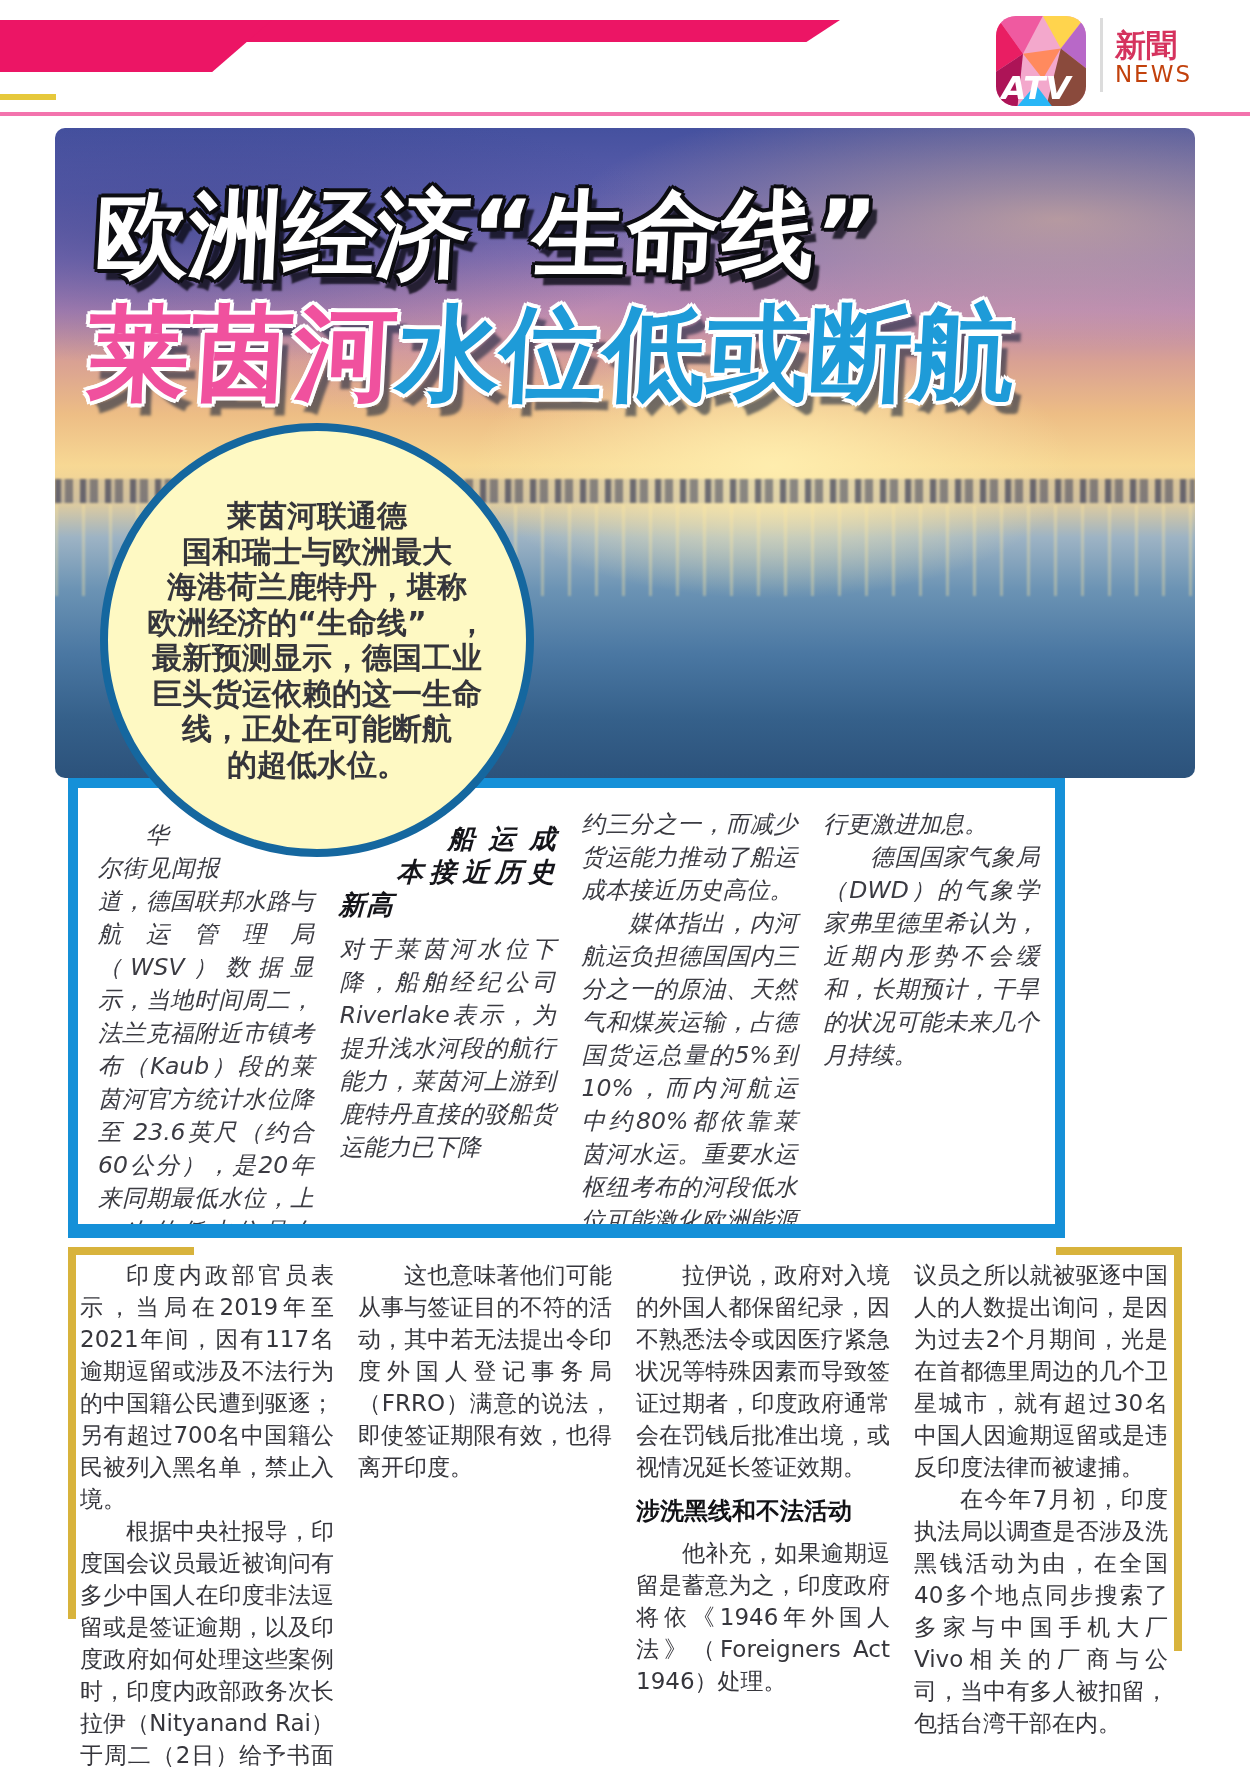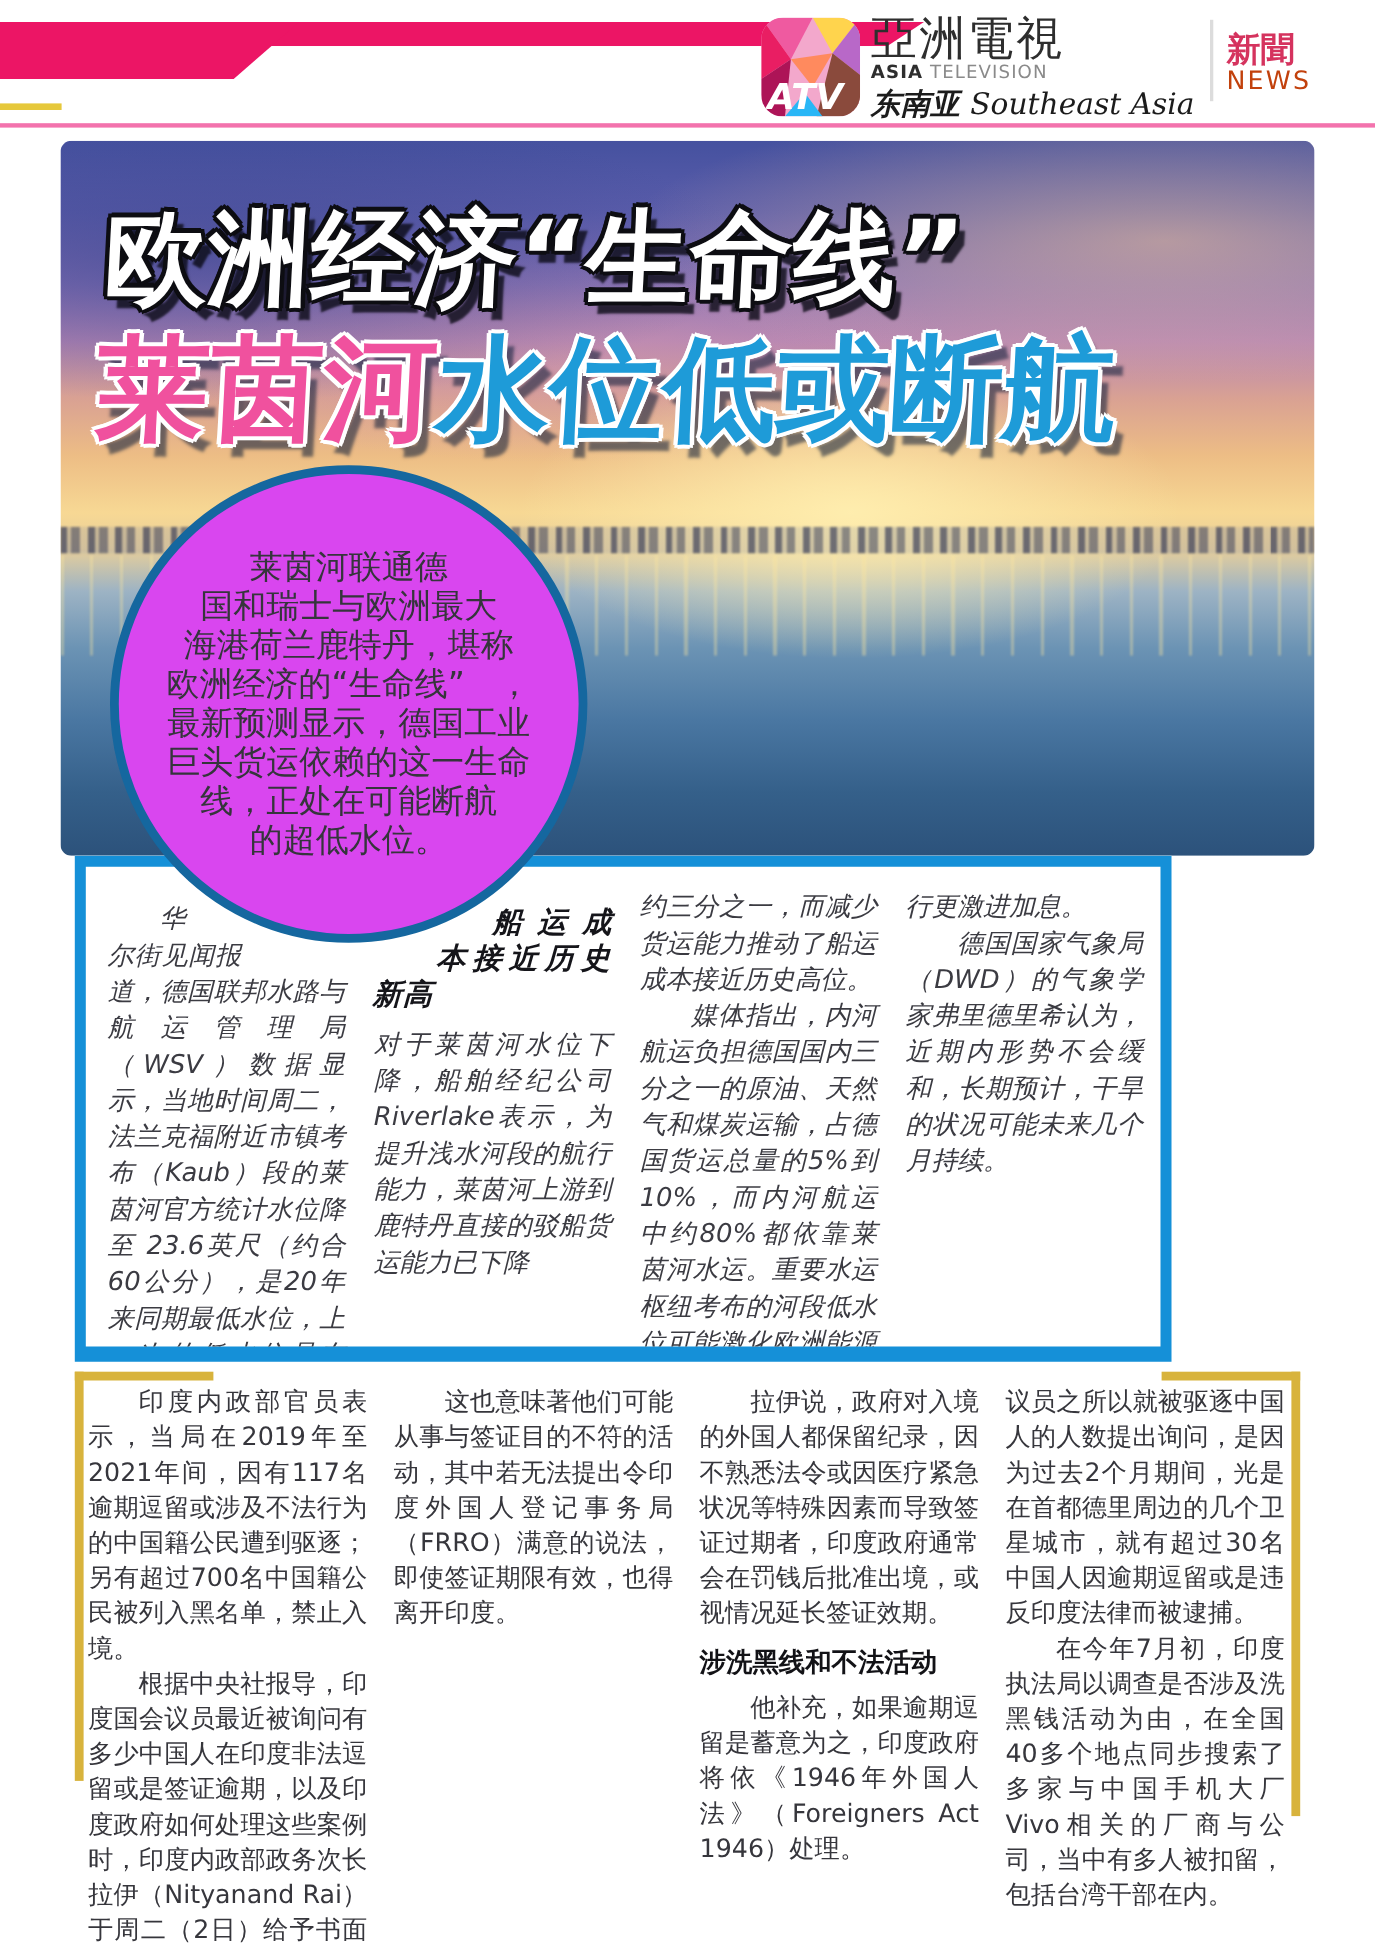--- a/index.html
+++ b/index.html
@@ -51,23 +51,23 @@
          9px 11px 2px rgba(10,10,20,.8);}
   .hl2{left:33px;top:158px;font-size:103px;}
   .hl2 .pink{color:#f0519e;}
   .hl2 .blue{color:#1e9bd8;}
   .hl2 span{text-shadow:4px 0 0 #fff,-4px 0 0 #fff,0 4px 0 #fff,0 -4px 0 #fff,
          3px 3px 0 #fff,-3px 3px 0 #fff,3px -3px 0 #fff,-3px -3px 0 #fff,
          10px 12px 3px rgba(8,25,55,.55);}
 
   
   .circle-callout{position:absolute;left:100px;top:423px;width:434px;height:434px;border-radius:50%;
-    background:#d946ef;border:8px solid #15679f;box-sizing:border-box;z-index:6;
+    background:#fef9c3;border:8px solid #15679f;box-sizing:border-box;z-index:6;
     display:flex;align-items:center;justify-content:center;text-align:center;
-    font-size:30px;line-height:35.5px;color:#35353b;white-space:pre-line;font-weight:400;}
+    font-size:30px;line-height:35.5px;color:#35353b;white-space:pre-line;font-weight:700;}
 
   
   .article1{position:absolute;left:68px;top:778px;width:997px;height:460px;box-sizing:border-box;
     border:10px solid #1590d8;border-bottom-width:14px;background:#fff;overflow:hidden;z-index:2;font-style:italic;}
   .a1-cols{display:flex;gap:26px;padding:20px 16px 0 20px;}
   .a1-cols .col{flex:1;font-size:23.5px;line-height:33px;color:#3b3b42;text-align:justify;}
   .col p{margin:0;text-indent:2em;}
   .col p.noindent{text-indent:0;}
   .cut-r{float:right;width:100%;height:78px;shape-outside:circle(227px at 224px -165px);shape-margin:6px;}
   .cut-l{float:left;width:100%;height:78px;shape-outside:circle(230px at -47px -165px);shape-margin:6px;}
@@ -109,25 +109,20 @@
         <polygon points="52,0 100,0 72,36" fill="#ffd44d"></polygon>
         <polygon points="30,42 72,36 52,70" fill="#ff8a5e"></polygon>
         <polygon points="0,0 30,42 0,62" fill="#e91e63"></polygon>
         <polygon points="100,0 72,36 100,58" fill="#b868c8"></polygon>
         <polygon points="0,62 30,42 24,100 0,100" fill="#ad1457"></polygon>
         <polygon points="72,36 100,58 100,100 56,100" fill="#8a4a3c"></polygon>
         <polygon points="24,100 44,76 62,100" fill="#29b6f6"></polygon>
         <text x="6" y="92" font-size="36" font-weight="bold" font-style="italic" fill="#ffffff" font-family="DejaVu Sans, sans-serif">ATV</text>
       </g>
     </svg>
-    <div class="brand-text">
-      <div class="brand-cn">亞洲電視</div>
-      <div class="brand-en"><b>ASIA</b><span> TELEVISION</span></div>
-      <div class="brand-script"><b>东南亚 </b><span>Southeast Asia</span></div>
-    </div>
     <div class="news-divider"></div>
     <div class="news-block">
       <div class="news-cn">新聞</div>
       <div class="news-en">NEWS</div>
     </div>
   </div>
 
   <div class="header-rule"></div>
 
   <div class="hero">

